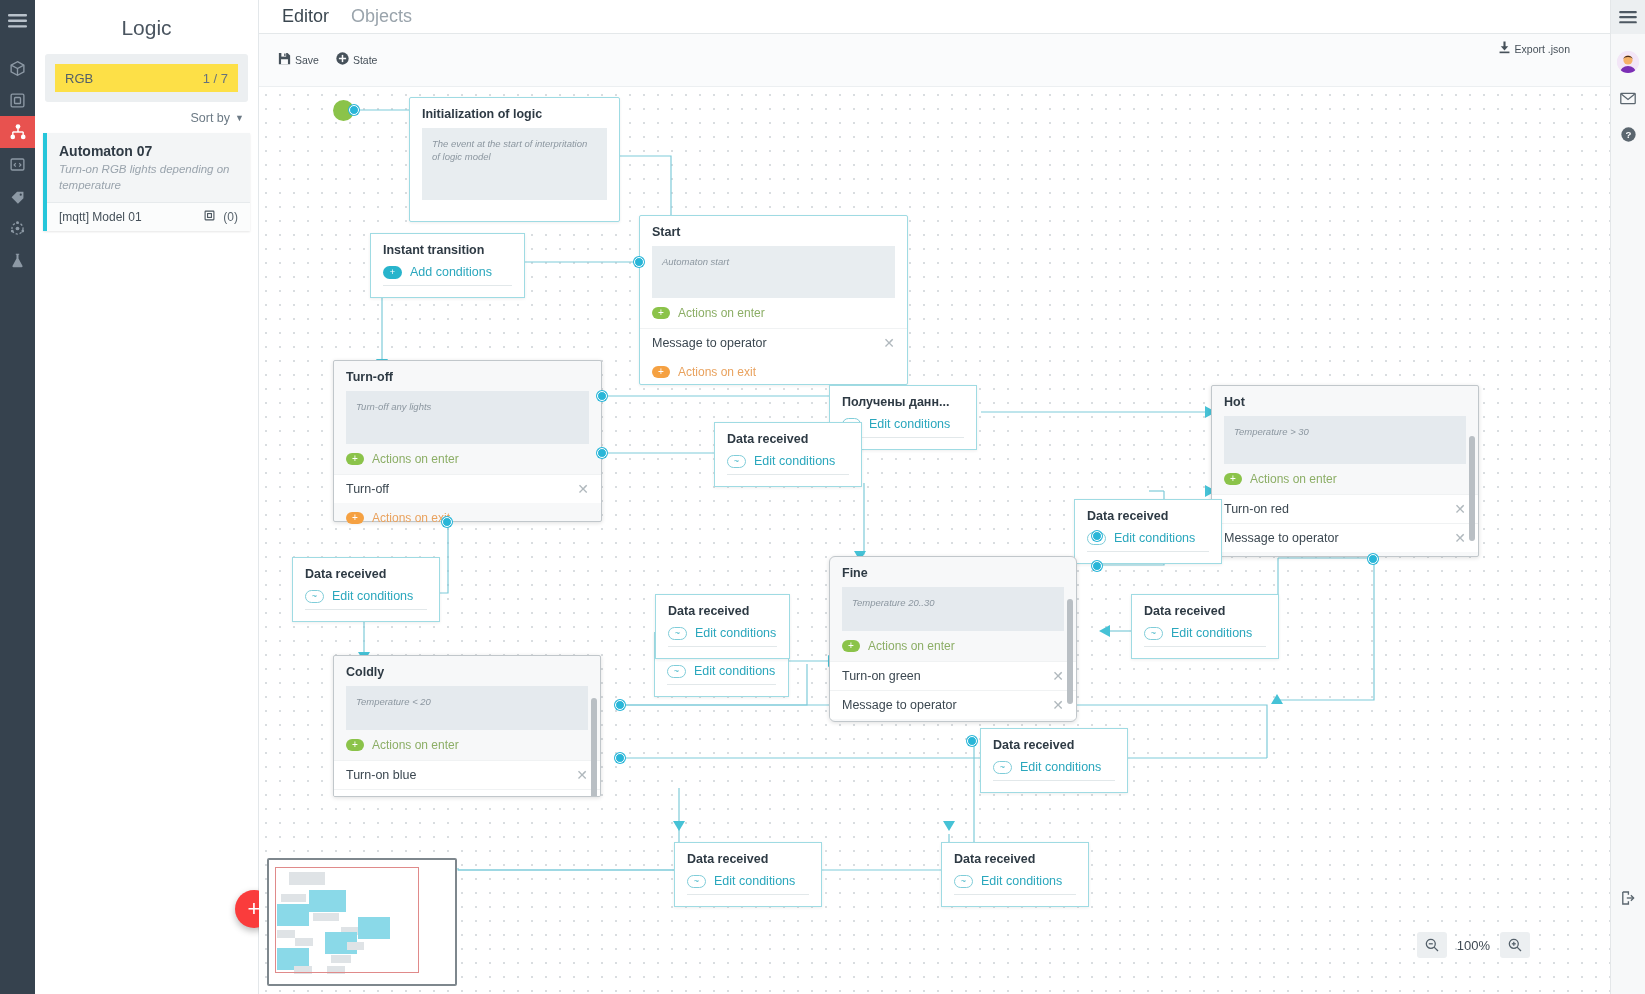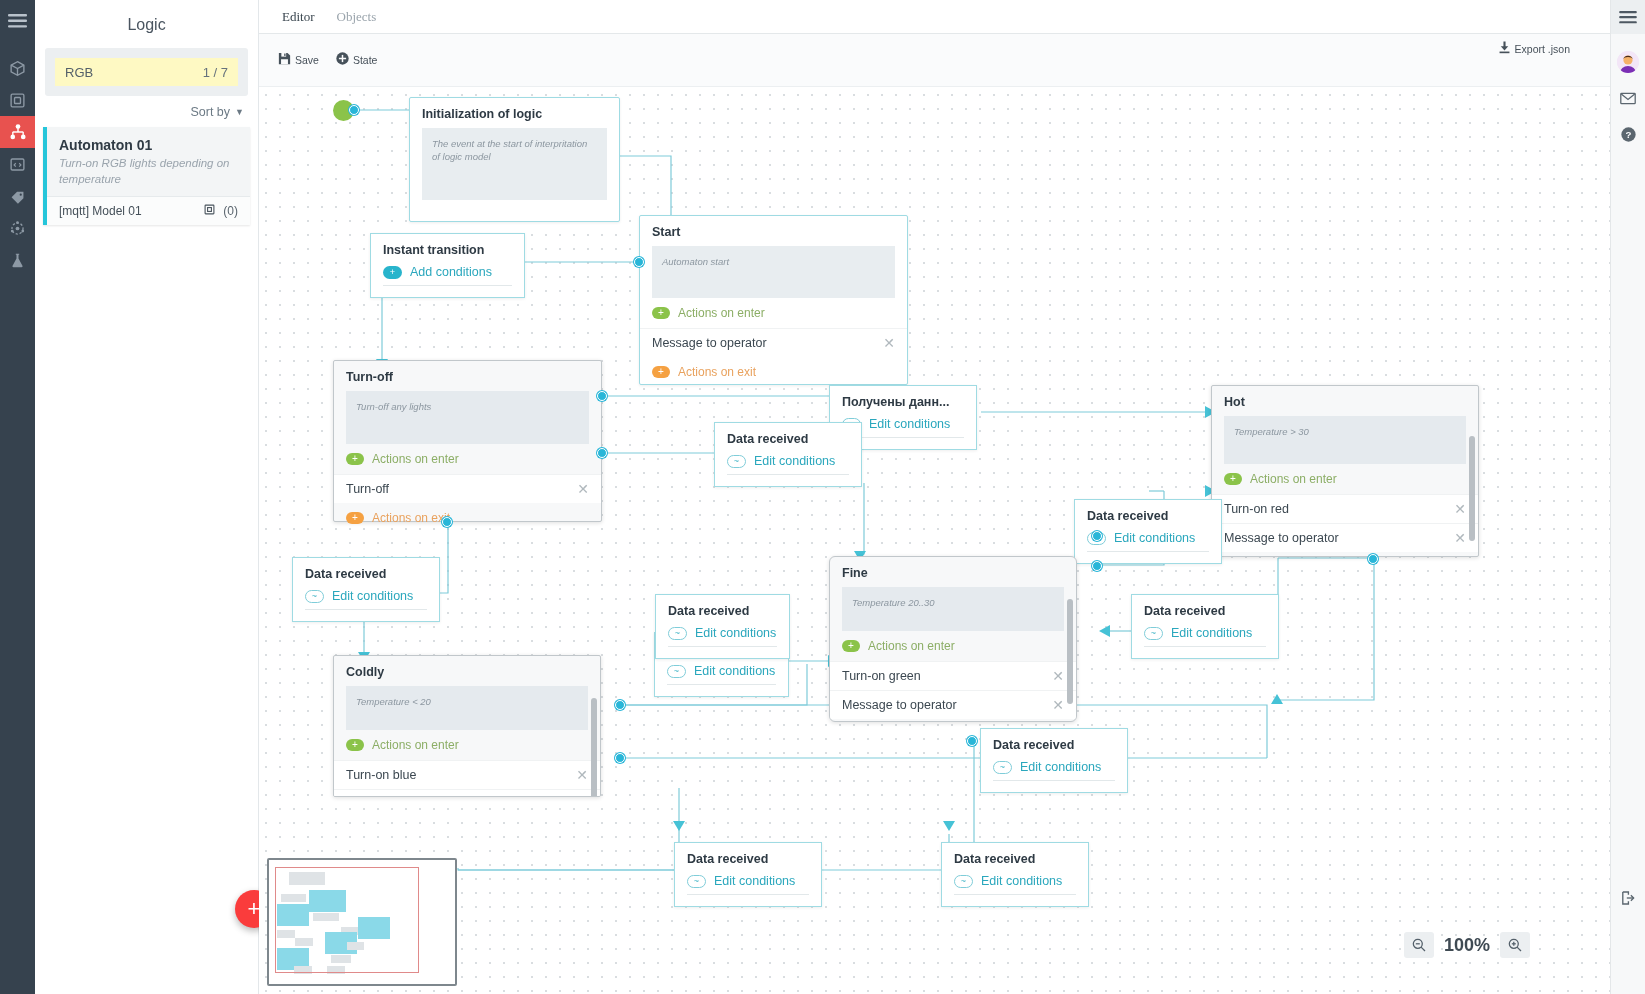--- a/index.html
+++ b/index.html
@@ -26,28 +26,28 @@
   .rail-btn.active { background:#e8524f; color:#fff; }
   .rail-sp { height:14px; }
   .rail-btn svg { display:block; }
 
   
   #logic-panel {
     position:absolute; left:35px; top:0; width:224px; height:994px;
     background:#ffffff; border-right:1px solid #e3e7ea;
   }
   #logic-title {
-    text-align:center; font-size:16px; color:#4a5560; padding:16px 0 10px;
+    text-align:center; font-size:21px; color:#4a5560; padding:16px 0 10px;
     font-weight:400;
   }
   #search-card {
     margin:4px 10px 0; background:#eceff1; border-radius:3px; padding:10px;
   }
   #search-row {
-    background:#fef9c3; height:28px; display:flex; align-items:center;
+    background:#fde047; height:28px; display:flex; align-items:center;
     padding:0 10px; font-size:13px; color:#546069;
   }
   #search-value { flex:1; }
   #search-count { color:#66727c; }
   #sort-row {
     display:flex; justify-content:flex-end; align-items:center;
     padding:9px 14px 8px; color:#6c7a85; font-size:12.5px; cursor:pointer;
   }
   #sort-row .chev { margin-left:5px; font-size:9px; }
   .logic-item {
@@ -71,21 +71,21 @@
     font-size:22px; line-height:1; box-shadow:0 3px 7px rgba(0,0,0,.28);
     cursor:pointer;
   }
 
   
   #main { position:absolute; left:259px; top:0; right:35px; height:994px; background:#fff; }
   #tabs {
     height:34px; border-bottom:1px solid #e4e8ea; display:flex; align-items:center;
     padding-left:23px; gap:22px; background:#fff;
   }
-  .tab { font-size:13px; color:#9aa4ac; cursor:pointer;font-family:Liberation Serif, serif; }
+  .tab { font-size:18px; color:#9aa4ac; cursor:pointer; }
   .tab.active { color:#3b4750; }
   #toolbar {
     height:53px; background:#fafbfc; border-bottom:1px solid #eceff1;
     display:flex; align-items:center; padding:0 18px; gap:16px;
     position:relative;
   }
   .tool {
     display:flex; flex-direction:row; align-items:center; justify-content:center;
     gap:3px; cursor:pointer; color:#465059; min-width:40px;
   }
@@ -178,21 +178,21 @@
   .mm.g { background:#dfe3e6; }
 
   
   #zoomctl {
     position:absolute; right:80px; bottom:36px; display:flex; align-items:center; gap:10px;
   }
   .zbtn {
     width:30px; height:26px; background:#eceff1; border-radius:3px;
     display:flex; align-items:center; justify-content:center; cursor:pointer; color:#54606a;
   }
-  #zoomval { font-size:18px; color:#3f4a53; font-weight:bold; }
+  #zoomval { font-size:13px; color:#3f4a53; font-weight:normal; }
 
   
   #right-rail {
     position:absolute; right:0; top:0; width:35px; height:994px;
     background:#f7f8f9; border-left:1px solid #e4e7e9;
     display:flex; flex-direction:column; align-items:center;
   }
   #right-burger {
     width:35px; height:34px; background:#eceff1; display:flex; align-items:center;
     justify-content:center; color:#4d5862; cursor:pointer;
@@ -281,21 +281,21 @@
     </div>
   </div>
 
   <div id="sort-row">
     <span>Sort by</span>
     <span class="chev">▼</span>
   </div>
 
   <div class="logic-item">
     <div class="logic-item-body">
-      <div class="logic-item-name">Automaton 01</div>
+      <div class="logic-item-name">Automaton 07</div>
       <div class="logic-item-desc">Turn-on RGB lights depending on temperature</div>
     </div>
     <div class="logic-item-foot">
       <span class="model">[mqtt] Model 01</span>
       <span>
         <svg width="11" height="11" viewBox="0 0 20 20" fill="none" stroke="#4a555e" stroke-width="2">
           <rect x="2" y="2" width="16" height="16" rx="1"></rect>
             <rect x="6.5" y="6.5" width="7" height="7"></rect>
         </svg>
       </span>

